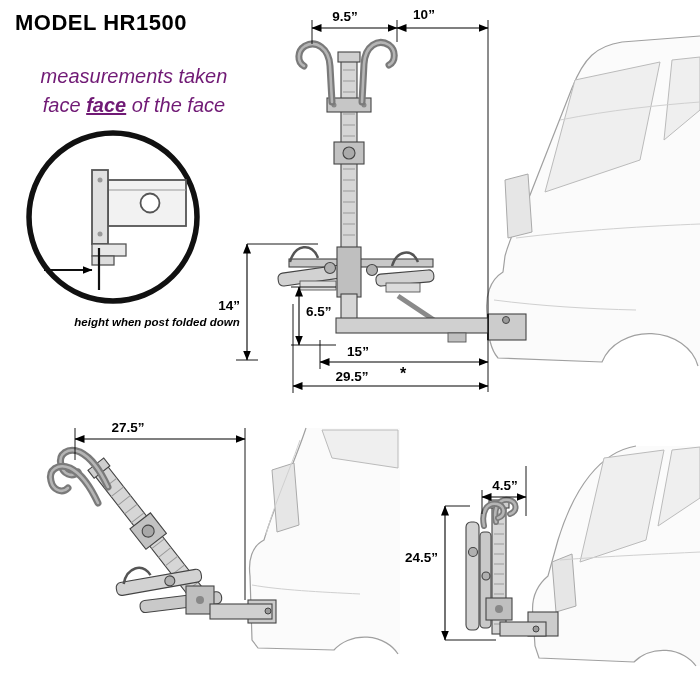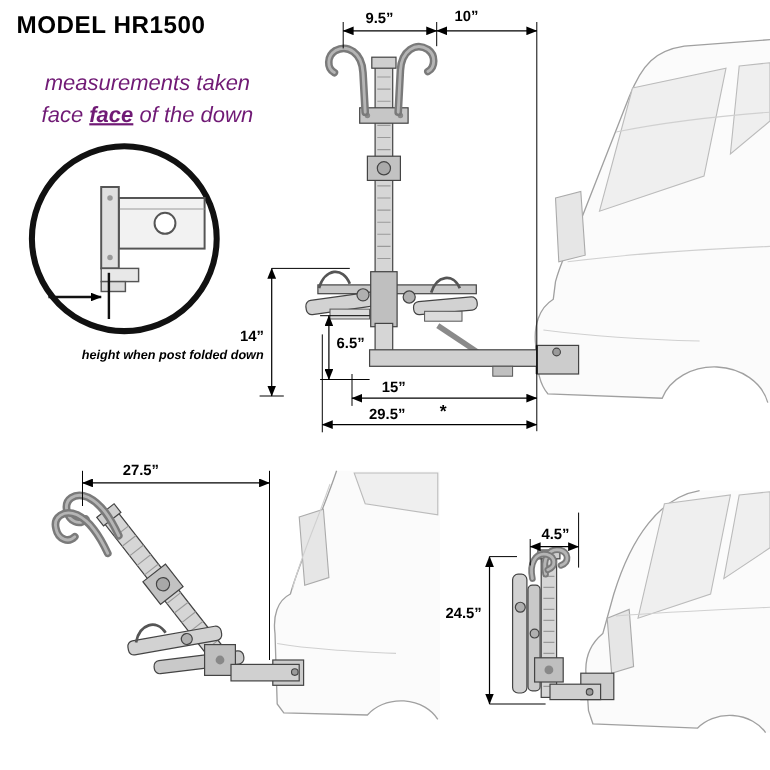--- a/index.html
+++ b/index.html
@@ -28,21 +28,21 @@
 </style>
 </head>
 <body>
 
 <div class="canvas">
 
   <h1 class="title">MODEL HR1500</h1>
 
   <div class="note">
     <span>measurements taken</span><br>
-    <span>face </span><span class="em">face</span><span> of the down</span>
+    <span>face </span><span class="em">face</span><span> of the face</span>
   </div>
 
   <svg width="700" height="700" viewBox="0 0 700 700">
     <defs>
       <marker id="arr" viewBox="0 0 10 8" refX="9.5" refY="4" markerWidth="10" markerHeight="8" orient="auto-start-reverse" markerUnits="userSpaceOnUse">
         <path d="M0,0 L10,4 L0,8 Z" fill="#000"></path>
       </marker>
     </defs>
 
     <g>

